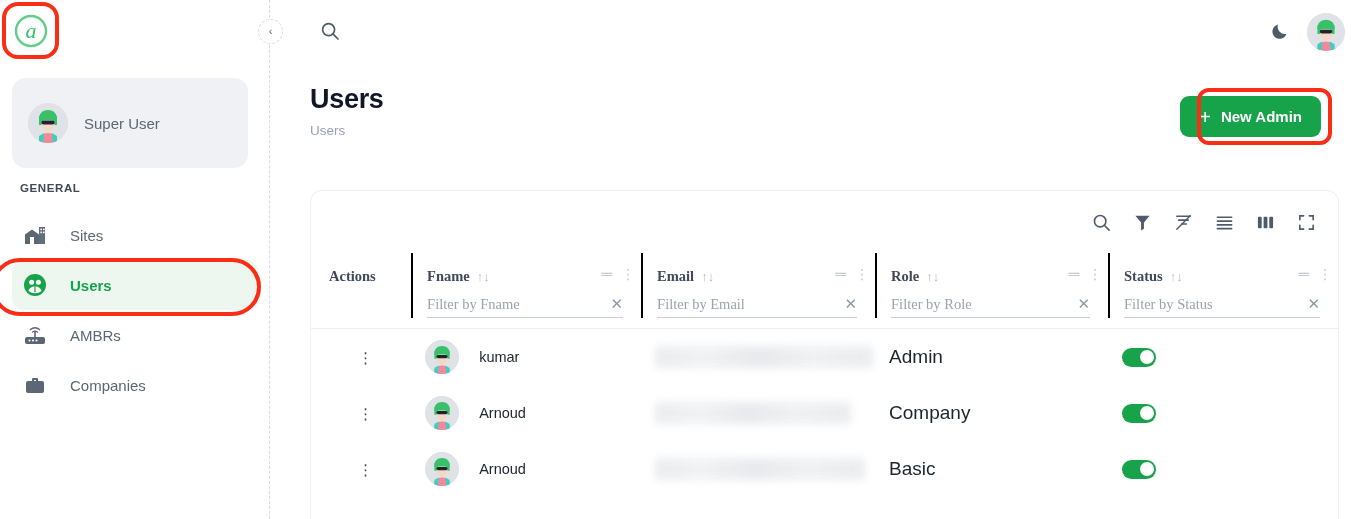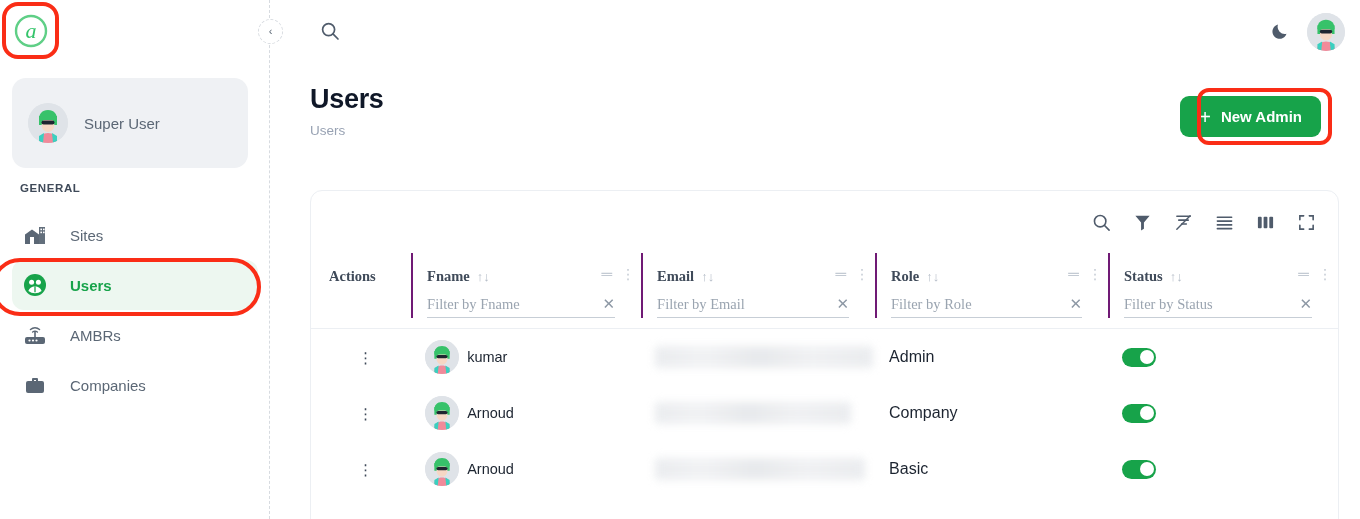--- a/index.html
+++ b/index.html
@@ -103,21 +103,21 @@
     justify-content: flex-end; gap: 22px; padding: 0 22px;
   }
   .tb-ico { color: #4f5b6b; display: flex; cursor: pointer; }
 
   .thead { position: relative; }
   .hrow { display: flex; align-items: flex-start; padding-left: 9px; }
   .th {
     position: relative; padding-top: 12px; min-height: 62px; font-family: Liberation Serif, serif;
   }
   .th.actions { width: 92px; }
-  .th.col { border-left: 2px solid #701a75; padding-left: 14px; padding-right: 20px; }
+  .th.col { border-left: 2px solid #000000; padding-left: 14px; padding-right: 12px; }
   .th.col:first-of-type { border-left: 0; }
   .th-top { display: flex; align-items: center; height: 22px; }
   .th-title { font-size: 14.5px; font-weight: bold; color: #3f4a59; }
   .actions-title { font-size: 14.5px; font-weight: bold; color: #3f4a59; padding-left: 9px; }
   .sort-ico { margin-left: 7px; color: #b4bcc7; font-size: 13px; line-height: 1; }
   .th-ctrls {
     position: absolute; right: 6px; top: 14px;
     display: flex; align-items: center; gap: 9px; color: #c3cad3;
   }
   .grip { font-size: 15px; line-height: 1; }
@@ -132,29 +132,29 @@
     font-family: inherit; font-size: 14.5px; color: #3f4a59; width: 100%;
   }
   .filter-input::placeholder { color: #9aa4b0; }
   .clear-x { color: #8d98a5; font-size: 15px; line-height: 1; padding-left: 6px; cursor: pointer; }
   .head-sep { height: 1px; background: #eceff3; margin-top: 10px; }
 
   
   .row { display: flex; align-items: center; height: 56px; padding-left: 9px; }
   .cell-actions { width: 92px; display: flex; justify-content: center; }
   .kebab { color: #3f4a59; font-size: 15px; line-height: 1; cursor: pointer; }
-  .cell-name { display: flex; align-items: center; gap: 8px; padding-left: 14px; }
+  .cell-name { display: flex; align-items: center; gap: 20px; padding-left: 14px; }
   .name-text { font-size: 14.5px; color: #1c2430; }
   .cell-email { padding-left: 14px; }
   .blur-bar {
     height: 22px; border-radius: 4px;
     background: linear-gradient(90deg,#e9ebee 0%,#f1f2f4 22%,#e6e8eb 48%,#f0f1f3 72%,#e9ebee 100%);
     filter: blur(4px); opacity: .95;
   }
-  .cell-role { padding-left: 14px; font-size: 16px; color: #1c2430; }
+  .cell-role { padding-left: 14px; font-size: 19px; color: #1c2430; }
   .cell-status { padding-left: 14px; }
   .toggle {
     width: 34px; height: 19px; border-radius: 10px;
     background: #17a34a; position: relative; cursor: pointer;
   }
   .toggle .knob {
     position: absolute; right: 2.5px; top: 2.5px;
     width: 14px; height: 14px; border-radius: 50%; background: #fff;
   }
 

